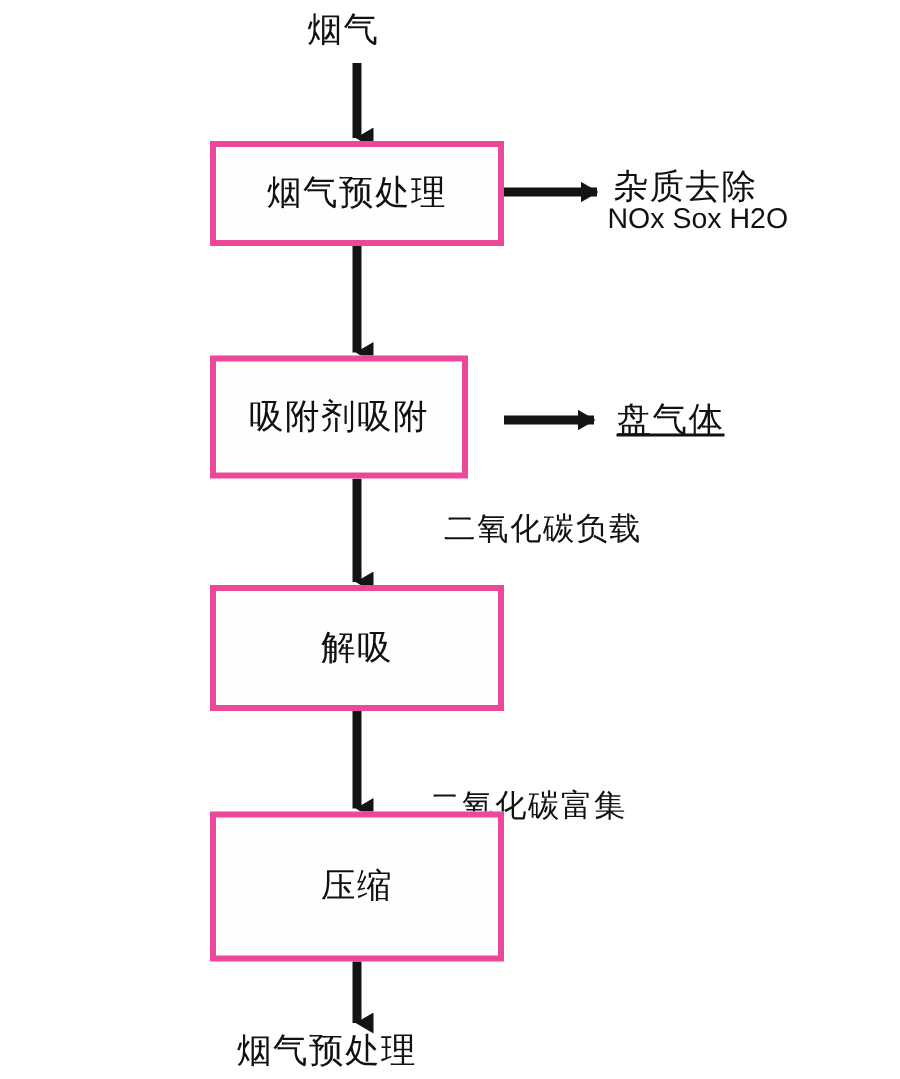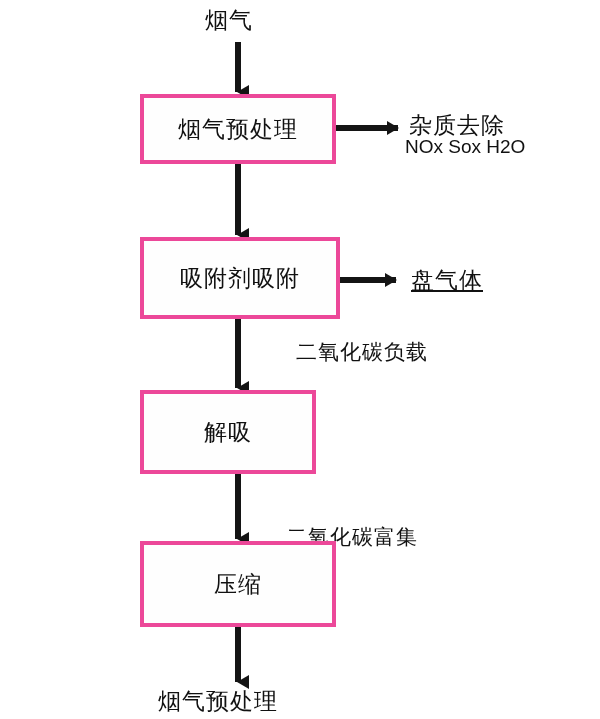--- a/index.html
+++ b/index.html
@@ -36,23 +36,23 @@
   }
   .proc-box .proc-label {
     font-size: 23px;
     line-height: 1;
     letter-spacing: 1px;
     color: #111111;
     white-space: nowrap;
   }
 
   #box-pretreat { left: 140px; top: 94px;  width: 196px; height: 70px; }
-  #box-adsorb   { left: 140px; top: 237px; width: 200px; height: 82px; }
-  #box-desorb   { left: 140px; top: 390px; width: 176px; height: 84px; }
-  #box-compress { left: 140px; top: 541px; width: 196px; height: 86px; }
+  #box-adsorb   { left: 140px; top: 237px; width: 172px; height: 82px; }
+  #box-desorb   { left: 140px; top: 390px; width: 196px; height: 84px; }
+  #box-compress { left: 140px; top: 541px; width: 196px; height: 100px; }
 
   
   #connectors {
     position: absolute;
     left: 0;
     top: 0;
     width: 600px;
     height: 719px;
     pointer-events: none;
   }

